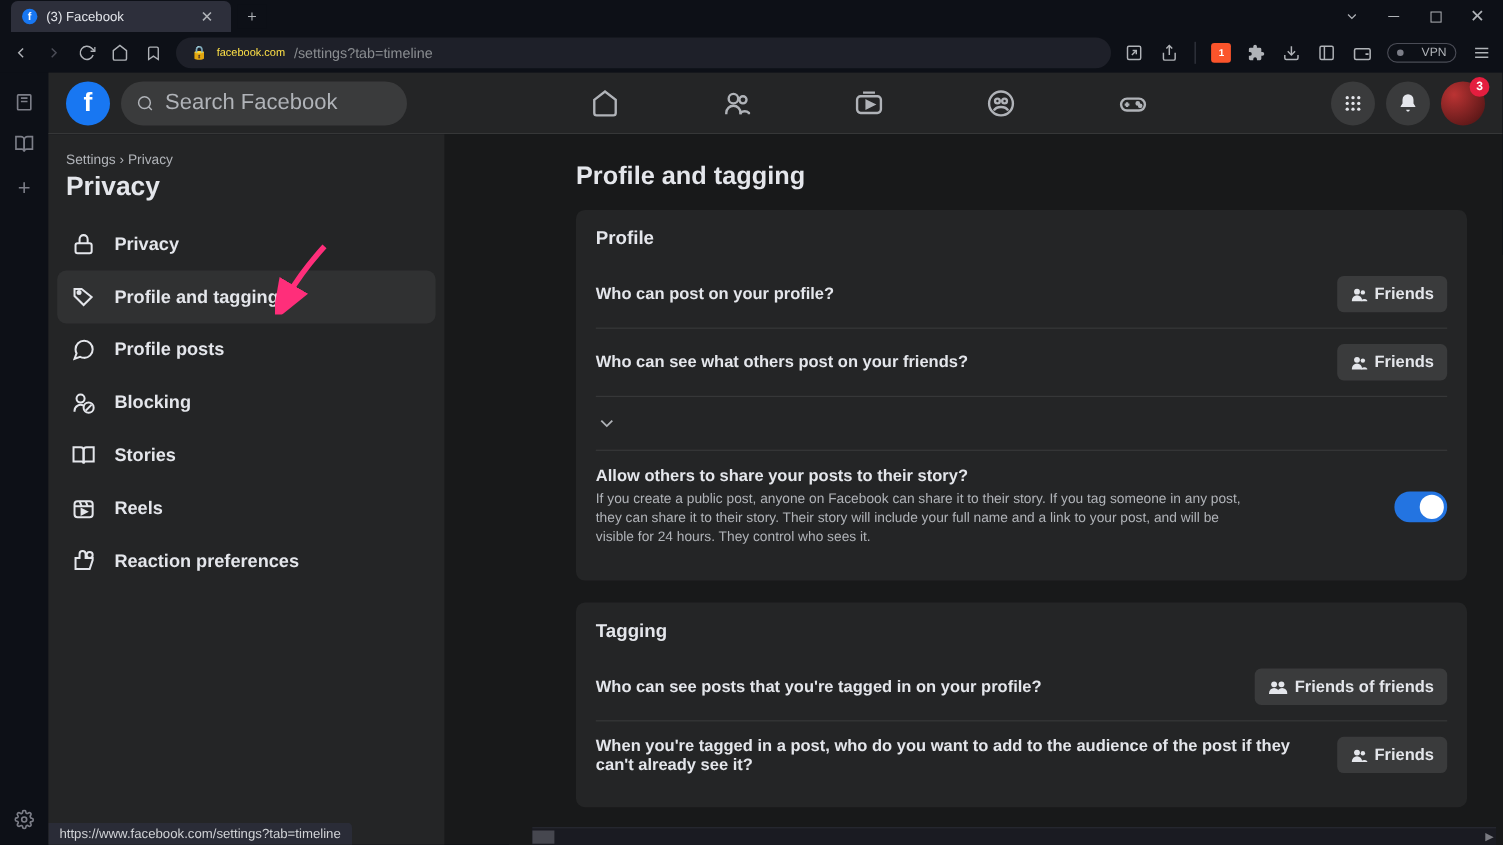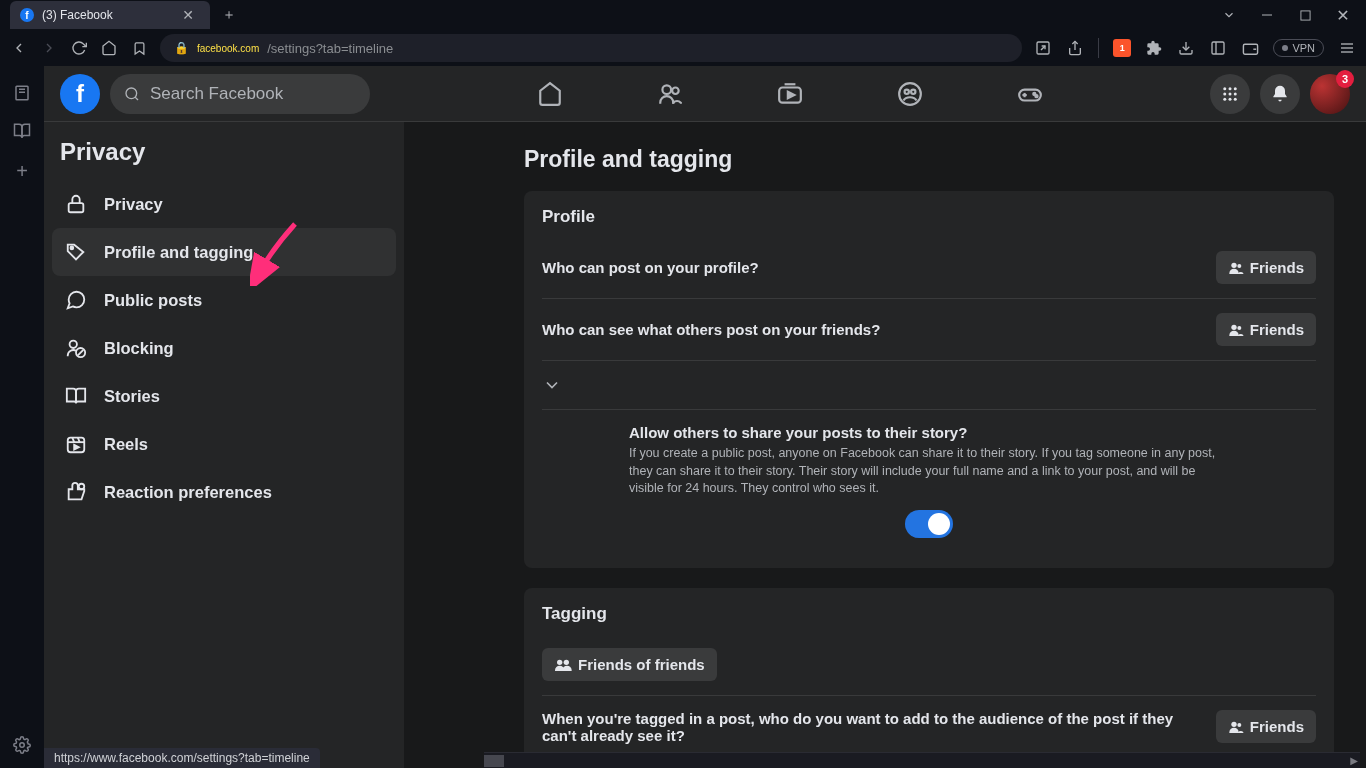--- a/index.html
+++ b/index.html
@@ -31,36 +31,36 @@
 
   
   .urlbar{height:36px;background:var(--bg-deep);display:flex;align-items:center;padding:0 10px;gap:12px;}
   .nav-ico{color:var(--text-sub);width:18px;height:18px;display:flex;align-items:center;justify-content:center;}
   .nav-ico.disabled{color:#4a4c56;}
   .url-field{flex:1;background:var(--bg-browser);border-radius:18px;height:28px;display:flex;align-items:center;padding:0 14px;gap:8px;max-width:960px;}
   .url-field .lock{color:var(--text-sub);font-size:12px;}
   .url-host{color:#fde047;font-size:10px;text-align:center;}
   .url-path{color:#8a8d91;font-size:13px;}
   .url-right{display:flex;gap:14px;align-items:center;margin-left:auto;}
-  .vpn-pill{border:1px solid #4a4c56;border-radius:12px;padding:2px 8px;font-size:11px;color:var(--text-sub);display:flex;align-items:center;gap:4px;}
+  .vpn-pill{border:1px solid #4a4c56;border-radius:12px;padding:2px 8px;font-size:11px;color:var(--text-sub);display:flex;align-items:center;gap:16px;}
   .brave-shield{width:18px;height:18px;background:#fb542b;border-radius:3px;display:flex;align-items:center;justify-content:center;color:#fff;font-size:9px;font-weight:bold;}
 
   
   .app{display:flex;height:702px;}
   .leftrail{width:44px;background:var(--bg-deep);display:flex;flex-direction:column;align-items:center;padding-top:18px;gap:20px;}
   .leftrail .rail-ico{color:#7c7e88;font-size:16px;}
   .leftrail .rail-ico.bottom{margin-top:auto;margin-bottom:14px;}
 
   .content{flex:1;display:flex;flex-direction:column;min-width:0;}
 
   
   .fb-top{height:56px;background:var(--bg-card);display:flex;align-items:center;padding:0 16px;border-bottom:1px solid #393a3b;}
   .fb-logo{width:40px;height:40px;border-radius:50%;background:#1877f2;display:flex;align-items:center;justify-content:center;color:#fff;font-weight:bold;font-size:24px;}
   .fb-search{margin-left:10px;background:var(--bg-hover);border-radius:20px;height:40px;width:260px;display:flex;align-items:center;padding:0 14px;gap:10px;}
-  .fb-search span{color:var(--text-sub);font-size:17px;}
+  .fb-search span{color:var(--text-sub);font-size:20px;}
   .fb-navicons{flex:1;display:flex;justify-content:center;gap:94px;}
   .fb-navicons .nvi{color:var(--text-sub);}
   .fb-right{display:flex;gap:10px;align-items:center;}
   .fb-right .circ{width:40px;height:40px;border-radius:50%;background:var(--bg-hover);display:flex;align-items:center;justify-content:center;color:var(--text-main);position:relative;}
   .fb-right .avatar{width:40px;height:40px;border-radius:50%;background:radial-gradient(circle at 30% 30%,#b33,#411);position:relative;}
   .fb-right .badge{position:absolute;top:-4px;right:-4px;background:#e41e3f;color:#fff;font-size:11px;font-weight:bold;border-radius:10px;min-width:18px;height:18px;display:flex;align-items:center;justify-content:center;padding:0 4px;}
 
   
   .fb-body{flex:1;display:flex;min-height:0;background:var(--bg-fb);}
 
@@ -307,20 +307,21 @@
           </div>
         <div class="avatar">
             <div class="badge">3</div>
           </div>
       </div>
     </div>
 
     <div class="fb-body">
 
       <div class="sidebar">
+        <div class="breadcrumb">Settings › Privacy</div>
         <div class="sb-title">Privacy</div>
 
         <div class="sb-item">
           <div class="sbi-ico">
               <svg width="22" height="22" viewBox="0 0 24 24" fill="none" stroke="currentColor" stroke-width="2">
                 <rect x="4" y="11" width="16" height="10" rx="2"></rect>
                 <path d="M8 11V7a4 4 0 0 1 8 0v4"></path>
               </svg>
             </div>
           <div class="sbi-label">Privacy</div>
@@ -336,21 +337,21 @@
         </div>
         <div class="sb-item">
           <div class="sbi-ico">
               <svg width="22" height="22" viewBox="0 0 24 24" fill="none" stroke="currentColor" stroke-width="2">
                 <path d="M21 11.5a8.38 8.38 0 0 1-8.5 8.5 8.5 8.5 0 0 1-4-1L3 21l2-5.5a8.38 8.38 0 0 1-1-4A8.5 8.5 0 0 1 12.5 3 8.38 8.38 0 0 1 21 11.5z"></path>
                 <line x1="8" y1="10" x2="8" y2="10"></line>
                 <line x1="12" y1="10" x2="12" y2="10"></line>
                 <line x1="16" y1="10" x2="16" y2="10"></line>
               </svg>
             </div>
-          <div class="sbi-label">Public posts</div>
+          <div class="sbi-label">Profile posts</div>
         </div>
         <div class="sb-item">
           <div class="sbi-ico">
               <svg width="22" height="22" viewBox="0 0 24 24" fill="none" stroke="currentColor" stroke-width="2">
                 <circle cx="9" cy="8" r="4"></circle>
                 <path d="M3 21v-1a6 6 0 0 1 9-5"></path>
                 <circle cx="17" cy="17" r="5"></circle>
                 <line x1="14" y1="20" x2="20" y2="14"></line>
               </svg>
             </div>
@@ -425,35 +426,38 @@
           </div>
 
           <div class="row">
             <div class="expand">
                 <svg width="20" height="20" viewBox="0 0 24 24" fill="none" stroke="currentColor" stroke-width="2">
                   <polyline points="6 9 12 15 18 9"></polyline>
                 </svg>
               </div>
           </div>
 
-          <div class="row" style="border-top:1px solid #393a3b;flex-direction:column;">
+          <div class="row" style="border-top:1px solid #393a3b;">
             <div class="r-text">
               <div class="r-label">Allow others to share your posts to their story?</div>
               <div class="r-desc">If you create a public post, anyone on Facebook can share it to their story. If you tag someone in any post, they can share it to their story. Their story will include your full name and a link to your post, and will be visible for 24 hours. They control who sees it.</div>
             </div>
             <div class="toggle">
                 <div class="knob"></div>
               </div>
           </div>
         </div>
 
         <div class="card">
           <h3>Tagging</h3>
 
           <div class="row">
+            <div class="r-text">
+                <div class="r-label">Who can see posts that you're tagged in on your profile?</div>
+              </div>
             <div class="btn">
               <svg width="18" height="16" viewBox="0 0 26 24" fill="currentColor">
                   <circle cx="8" cy="8" r="4"></circle>
                   <circle cx="18" cy="8" r="4"></circle>
                   <path d="M1 21v-1a7 7 0 0 1 14 0v1z"></path>
                   <path d="M12 21v-1a7 7 0 0 1 14 0v1z"></path>
                 </svg>
               <span>Friends of friends</span>
             </div>
           </div>

